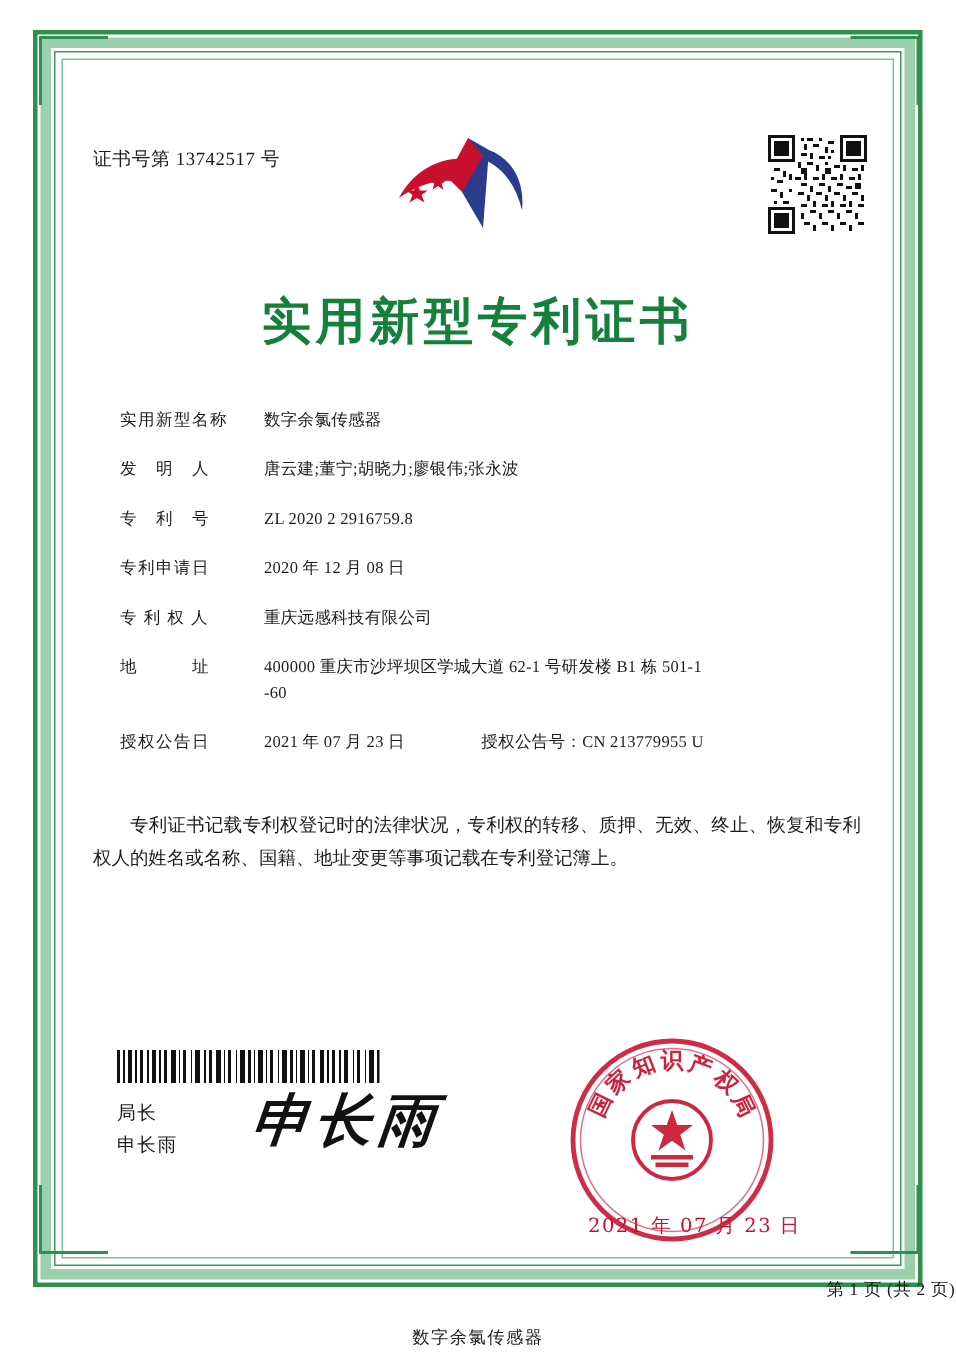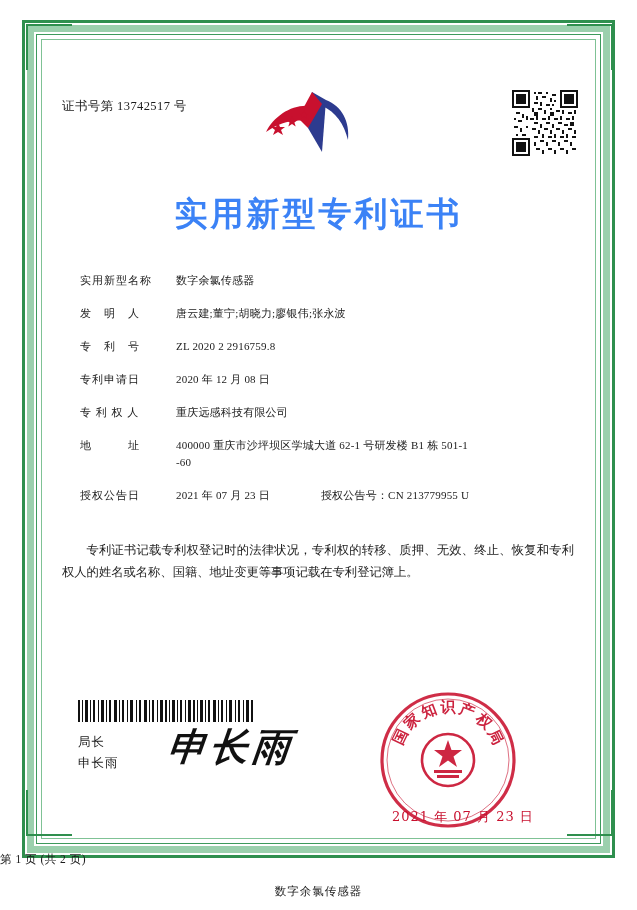--- a/index.html
+++ b/index.html
@@ -85,21 +85,21 @@
   }
 
   
   .title {
     position: absolute;
     left: 0; right: 0; top: 192px;
     text-align: center;
     font-size: 33px;
     font-weight: bold;
     letter-spacing: 3px;
-    color: #3b82f6;
+    color: #15803d;
     font-family: "DejaVu Serif", "Liberation Serif", serif;
   }
 
   
   .fields {
     position: absolute;
     left: 80px; top: 272px;
     width: 500px;
     font-size: 11px;
     line-height: 1.5;
@@ -180,21 +180,21 @@
     font-size: 13px;
     color: #c8102e;
     letter-spacing: 1px;
     font-family: "DejaVu Serif", serif;
   }
 
   
   .page-no {
     position: absolute;
     left: 0; right: 0; top: 852px;
-    text-align: left;
+    text-align: right;
     font-size: 11.5px;
     letter-spacing: .5px;
   }
   .footer-note {
     position: absolute;
     left: 0; right: 0; top: 884px;
     text-align: center;
     font-size: 11.5px;
     letter-spacing: 1px;
     color: #222;

